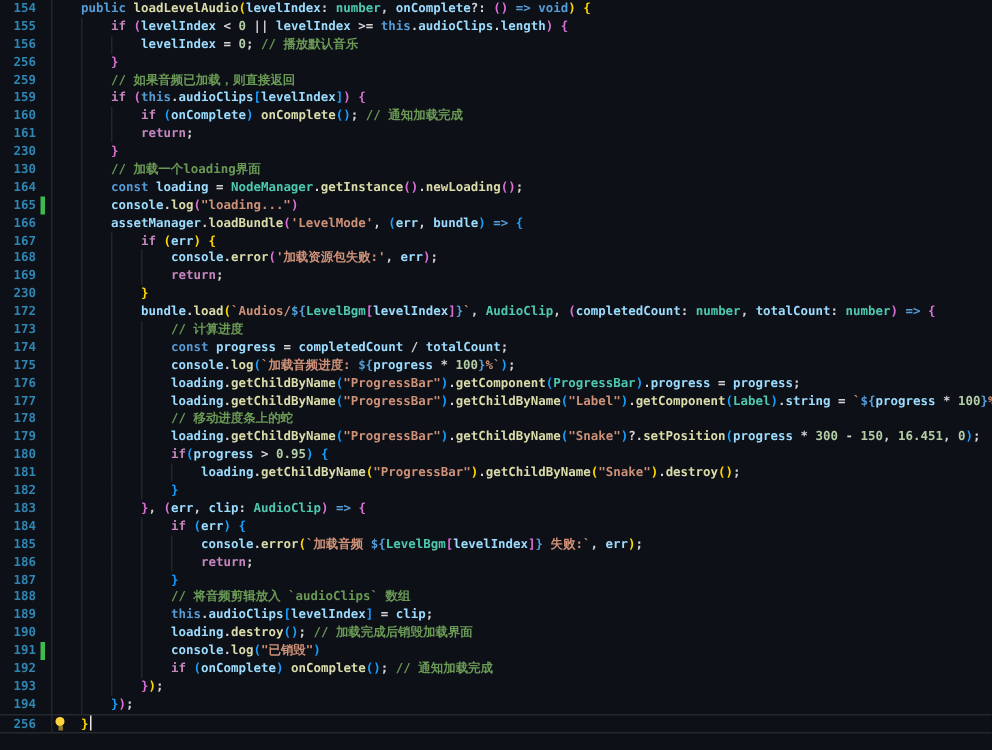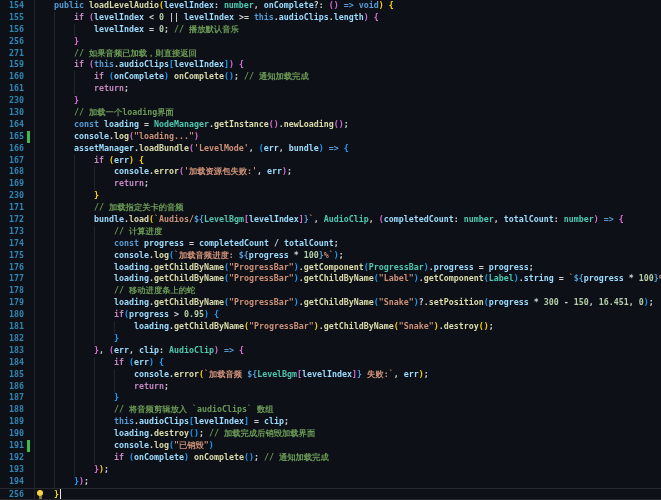--- a/index.html
+++ b/index.html
@@ -24,34 +24,33 @@
   .bulb::after{content:"";position:absolute;left:1.5px;top:6px;width:3px;height:2.5px;background:#8a7a2a;}
 </style>
 </head>
 <body>
 
 <div id="editor" style="background: rgb(13, 16, 23);">
     <div class="row"><span class="num" style="color: rgb(47, 134, 179);">154</span><div class="gitcol"></div><div class="codecol" style="padding-left: 20px;"><span class="guide" style="left: 0px;"></span><span style="color: rgb(86, 156, 214);">public</span><span style="color: rgb(212, 212, 212);"> </span><span style="color: rgb(220, 220, 170);">loadLevelAudio</span><span style="color: rgb(255, 215, 0);">(</span><span style="color: rgb(156, 220, 254);">levelIndex</span><span style="color: rgb(212, 212, 212);">: </span><span style="color: rgb(78, 201, 176);">number</span><span style="color: rgb(212, 212, 212);">, </span><span style="color: rgb(156, 220, 254);">onComplete</span><span style="color: rgb(212, 212, 212);">?: </span><span style="color: rgb(218, 112, 214);">(</span><span style="color: rgb(218, 112, 214);">)</span><span style="color: rgb(212, 212, 212);"> </span><span style="color: rgb(86, 156, 214);">=&gt;</span><span style="color: rgb(212, 212, 212);"> </span><span style="color: rgb(86, 156, 214);">void</span><span style="color: rgb(255, 215, 0);">)</span><span style="color: rgb(212, 212, 212);"> </span><span style="color: rgb(255, 215, 0);">{</span></div></div>
     <div class="row"><span class="num" style="color: rgb(47, 134, 179);">155</span><div class="gitcol"></div><div class="codecol" style="padding-left: 40px;"><span class="guide" style="left: 0px;"></span><span class="guide" style="left: 20px;"></span><span style="color: rgb(197, 134, 192);">if</span><span style="color: rgb(212, 212, 212);"> </span><span style="color: rgb(218, 112, 214);">(</span><span style="color: rgb(156, 220, 254);">levelIndex</span><span style="color: rgb(212, 212, 212);"> &lt; </span><span style="color: rgb(181, 206, 168);">0</span><span style="color: rgb(212, 212, 212);"> || </span><span style="color: rgb(156, 220, 254);">levelIndex</span><span style="color: rgb(212, 212, 212);"> &gt;= </span><span style="color: rgb(86, 156, 214);">this</span><span style="color: rgb(212, 212, 212);">.</span><span style="color: rgb(156, 220, 254);">audioClips</span><span style="color: rgb(212, 212, 212);">.</span><span style="color: rgb(156, 220, 254);">length</span><span style="color: rgb(218, 112, 214);">)</span><span style="color: rgb(212, 212, 212);"> </span><span style="color: rgb(218, 112, 214);">{</span></div></div>
     <div class="row"><span class="num" style="color: rgb(47, 134, 179);">156</span><div class="gitcol"></div><div class="codecol" style="padding-left: 60px;"><span class="guide" style="left: 0px;"></span><span class="guide" style="left: 20px;"></span><span class="guide" style="left: 40px;"></span><span style="color: rgb(156, 220, 254);">levelIndex</span><span style="color: rgb(212, 212, 212);"> = </span><span style="color: rgb(181, 206, 168);">0</span><span style="color: rgb(212, 212, 212);">; </span><span style="color: rgb(106, 153, 85);">// 播放默认音乐</span></div></div>
     <div class="row"><span class="num" style="color: rgb(47, 134, 179);">256</span><div class="gitcol"></div><div class="codecol" style="padding-left: 40px;"><span class="guide" style="left: 0px;"></span><span class="guide" style="left: 20px;"></span><span style="color: rgb(218, 112, 214);">}</span></div></div>
-    <div class="row"><span class="num" style="color: rgb(47, 134, 179);">271</span><div class="gitcol"></div><div class="codecol" style="padding-left: 40px;"><span class="guide" style="left: 0px;"></span><span class="guide" style="left: 20px;"></span><span style="color: rgb(106, 153, 85);">// 如果音频已加载，则直接返回</span></div></div>
+    <div class="row"><span class="num" style="color: rgb(47, 134, 179);">259</span><div class="gitcol"></div><div class="codecol" style="padding-left: 40px;"><span class="guide" style="left: 0px;"></span><span class="guide" style="left: 20px;"></span><span style="color: rgb(106, 153, 85);">// 如果音频已加载，则直接返回</span></div></div>
     <div class="row"><span class="num" style="color: rgb(47, 134, 179);">159</span><div class="gitcol"></div><div class="codecol" style="padding-left: 40px;"><span class="guide" style="left: 0px;"></span><span class="guide" style="left: 20px;"></span><span style="color: rgb(197, 134, 192);">if</span><span style="color: rgb(212, 212, 212);"> </span><span style="color: rgb(218, 112, 214);">(</span><span style="color: rgb(86, 156, 214);">this</span><span style="color: rgb(212, 212, 212);">.</span><span style="color: rgb(156, 220, 254);">audioClips</span><span style="color: rgb(23, 159, 255);">[</span><span style="color: rgb(156, 220, 254);">levelIndex</span><span style="color: rgb(23, 159, 255);">]</span><span style="color: rgb(218, 112, 214);">)</span><span style="color: rgb(212, 212, 212);"> </span><span style="color: rgb(218, 112, 214);">{</span></div></div>
     <div class="row"><span class="num" style="color: rgb(47, 134, 179);">160</span><div class="gitcol"></div><div class="codecol" style="padding-left: 60px;"><span class="guide" style="left: 0px;"></span><span class="guide" style="left: 20px;"></span><span class="guide" style="left: 40px;"></span><span style="color: rgb(197, 134, 192);">if</span><span style="color: rgb(212, 212, 212);"> </span><span style="color: rgb(23, 159, 255);">(</span><span style="color: rgb(156, 220, 254);">onComplete</span><span style="color: rgb(23, 159, 255);">)</span><span style="color: rgb(212, 212, 212);"> </span><span style="color: rgb(220, 220, 170);">onComplete</span><span style="color: rgb(23, 159, 255);">(</span><span style="color: rgb(23, 159, 255);">)</span><span style="color: rgb(212, 212, 212);">; </span><span style="color: rgb(106, 153, 85);">// 通知加载完成</span></div></div>
     <div class="row"><span class="num" style="color: rgb(47, 134, 179);">161</span><div class="gitcol"></div><div class="codecol" style="padding-left: 60px;"><span class="guide" style="left: 0px;"></span><span class="guide" style="left: 20px;"></span><span class="guide" style="left: 40px;"></span><span style="color: rgb(197, 134, 192);">return</span><span style="color: rgb(212, 212, 212);">;</span></div></div>
     <div class="row"><span class="num" style="color: rgb(47, 134, 179);">230</span><div class="gitcol"></div><div class="codecol" style="padding-left: 40px;"><span class="guide" style="left: 0px;"></span><span class="guide" style="left: 20px;"></span><span style="color: rgb(218, 112, 214);">}</span></div></div>
     <div class="row"><span class="num" style="color: rgb(47, 134, 179);">130</span><div class="gitcol"></div><div class="codecol" style="padding-left: 40px;"><span class="guide" style="left: 0px;"></span><span class="guide" style="left: 20px;"></span><span style="color: rgb(106, 153, 85);">// 加载一个loading界面</span></div></div>
     <div class="row"><span class="num" style="color: rgb(47, 134, 179);">164</span><div class="gitcol"></div><div class="codecol" style="padding-left: 40px;"><span class="guide" style="left: 0px;"></span><span class="guide" style="left: 20px;"></span><span style="color: rgb(86, 156, 214);">const</span><span style="color: rgb(212, 212, 212);"> </span><span style="color: rgb(156, 220, 254);">loading</span><span style="color: rgb(212, 212, 212);"> = </span><span style="color: rgb(78, 201, 176);">NodeManager</span><span style="color: rgb(212, 212, 212);">.</span><span style="color: rgb(220, 220, 170);">getInstance</span><span style="color: rgb(218, 112, 214);">(</span><span style="color: rgb(218, 112, 214);">)</span><span style="color: rgb(212, 212, 212);">.</span><span style="color: rgb(220, 220, 170);">newLoading</span><span style="color: rgb(218, 112, 214);">(</span><span style="color: rgb(218, 112, 214);">)</span><span style="color: rgb(212, 212, 212);">;</span></div></div>
     <div class="row"><span class="num" style="color: rgb(47, 134, 179);">165</span><div class="gitcol added" style="background: rgb(63, 185, 80);"></div><div class="codecol" style="padding-left: 40px;"><span class="guide" style="left: 0px;"></span><span class="guide" style="left: 20px;"></span><span style="color: rgb(156, 220, 254);">console</span><span style="color: rgb(212, 212, 212);">.</span><span style="color: rgb(220, 220, 170);">log</span><span style="color: rgb(218, 112, 214);">(</span><span style="color: rgb(206, 145, 120);">"loading..."</span><span style="color: rgb(218, 112, 214);">)</span></div></div>
     <div class="row"><span class="num" style="color: rgb(47, 134, 179);">166</span><div class="gitcol"></div><div class="codecol" style="padding-left: 40px;"><span class="guide" style="left: 0px;"></span><span class="guide" style="left: 20px;"></span><span style="color: rgb(156, 220, 254);">assetManager</span><span style="color: rgb(212, 212, 212);">.</span><span style="color: rgb(220, 220, 170);">loadBundle</span><span style="color: rgb(218, 112, 214);">(</span><span style="color: rgb(206, 145, 120);">'LevelMode'</span><span style="color: rgb(212, 212, 212);">, </span><span style="color: rgb(23, 159, 255);">(</span><span style="color: rgb(156, 220, 254);">err</span><span style="color: rgb(212, 212, 212);">, </span><span style="color: rgb(156, 220, 254);">bundle</span><span style="color: rgb(23, 159, 255);">)</span><span style="color: rgb(212, 212, 212);"> </span><span style="color: rgb(86, 156, 214);">=&gt;</span><span style="color: rgb(212, 212, 212);"> </span><span style="color: rgb(23, 159, 255);">{</span></div></div>
     <div class="row"><span class="num" style="color: rgb(47, 134, 179);">167</span><div class="gitcol"></div><div class="codecol" style="padding-left: 60px;"><span class="guide" style="left: 0px;"></span><span class="guide" style="left: 20px;"></span><span class="guide" style="left: 40px;"></span><span style="color: rgb(197, 134, 192);">if</span><span style="color: rgb(212, 212, 212);"> </span><span style="color: rgb(255, 215, 0);">(</span><span style="color: rgb(156, 220, 254);">err</span><span style="color: rgb(255, 215, 0);">)</span><span style="color: rgb(212, 212, 212);"> </span><span style="color: rgb(255, 215, 0);">{</span></div></div>
     <div class="row"><span class="num" style="color: rgb(47, 134, 179);">168</span><div class="gitcol"></div><div class="codecol" style="padding-left: 80px;"><span class="guide" style="left: 0px;"></span><span class="guide" style="left: 20px;"></span><span class="guide" style="left: 40px;"></span><span class="guide" style="left: 60px;"></span><span style="color: rgb(156, 220, 254);">console</span><span style="color: rgb(212, 212, 212);">.</span><span style="color: rgb(220, 220, 170);">error</span><span style="color: rgb(218, 112, 214);">(</span><span style="color: rgb(206, 145, 120);">'加载资源包失败:'</span><span style="color: rgb(212, 212, 212);">, </span><span style="color: rgb(156, 220, 254);">err</span><span style="color: rgb(218, 112, 214);">)</span><span style="color: rgb(212, 212, 212);">;</span></div></div>
     <div class="row"><span class="num" style="color: rgb(47, 134, 179);">169</span><div class="gitcol"></div><div class="codecol" style="padding-left: 80px;"><span class="guide" style="left: 0px;"></span><span class="guide" style="left: 20px;"></span><span class="guide" style="left: 40px;"></span><span class="guide" style="left: 60px;"></span><span style="color: rgb(197, 134, 192);">return</span><span style="color: rgb(212, 212, 212);">;</span></div></div>
     <div class="row"><span class="num" style="color: rgb(47, 134, 179);">230</span><div class="gitcol"></div><div class="codecol" style="padding-left: 60px;"><span class="guide" style="left: 0px;"></span><span class="guide" style="left: 20px;"></span><span class="guide" style="left: 40px;"></span><span style="color: rgb(255, 215, 0);">}</span></div></div>
-    <div class="row"><span class="num" style="color: rgb(47, 134, 179);">171</span><div class="gitcol"></div><div class="codecol" style="padding-left: 60px;"><span class="guide" style="left: 0px;"></span><span class="guide" style="left: 20px;"></span><span class="guide" style="left: 40px;"></span><span style="color: rgb(106, 153, 85);">// 加载指定关卡的音频</span></div></div>
     <div class="row"><span class="num" style="color: rgb(47, 134, 179);">172</span><div class="gitcol"></div><div class="codecol" style="padding-left: 60px;"><span class="guide" style="left: 0px;"></span><span class="guide" style="left: 20px;"></span><span class="guide" style="left: 40px;"></span><span style="color: rgb(156, 220, 254);">bundle</span><span style="color: rgb(212, 212, 212);">.</span><span style="color: rgb(220, 220, 170);">load</span><span style="color: rgb(255, 215, 0);">(</span><span style="color: rgb(206, 145, 120);">`Audios/</span><span style="color: rgb(86, 156, 214);">${</span><span style="color: rgb(78, 201, 176);">LevelBgm</span><span style="color: rgb(218, 112, 214);">[</span><span style="color: rgb(156, 220, 254);">levelIndex</span><span style="color: rgb(218, 112, 214);">]</span><span style="color: rgb(86, 156, 214);">}</span><span style="color: rgb(206, 145, 120);">`</span><span style="color: rgb(212, 212, 212);">, </span><span style="color: rgb(78, 201, 176);">AudioClip</span><span style="color: rgb(212, 212, 212);">, </span><span style="color: rgb(218, 112, 214);">(</span><span style="color: rgb(156, 220, 254);">completedCount</span><span style="color: rgb(212, 212, 212);">: </span><span style="color: rgb(78, 201, 176);">number</span><span style="color: rgb(212, 212, 212);">, </span><span style="color: rgb(156, 220, 254);">totalCount</span><span style="color: rgb(212, 212, 212);">: </span><span style="color: rgb(78, 201, 176);">number</span><span style="color: rgb(218, 112, 214);">)</span><span style="color: rgb(212, 212, 212);"> </span><span style="color: rgb(86, 156, 214);">=&gt;</span><span style="color: rgb(212, 212, 212);"> </span><span style="color: rgb(218, 112, 214);">{</span></div></div>
     <div class="row"><span class="num" style="color: rgb(47, 134, 179);">173</span><div class="gitcol"></div><div class="codecol" style="padding-left: 80px;"><span class="guide" style="left: 0px;"></span><span class="guide" style="left: 20px;"></span><span class="guide" style="left: 40px;"></span><span class="guide" style="left: 60px;"></span><span style="color: rgb(106, 153, 85);">// 计算进度</span></div></div>
     <div class="row"><span class="num" style="color: rgb(47, 134, 179);">174</span><div class="gitcol"></div><div class="codecol" style="padding-left: 80px;"><span class="guide" style="left: 0px;"></span><span class="guide" style="left: 20px;"></span><span class="guide" style="left: 40px;"></span><span class="guide" style="left: 60px;"></span><span style="color: rgb(86, 156, 214);">const</span><span style="color: rgb(212, 212, 212);"> </span><span style="color: rgb(156, 220, 254);">progress</span><span style="color: rgb(212, 212, 212);"> = </span><span style="color: rgb(156, 220, 254);">completedCount</span><span style="color: rgb(212, 212, 212);"> / </span><span style="color: rgb(156, 220, 254);">totalCount</span><span style="color: rgb(212, 212, 212);">;</span></div></div>
     <div class="row"><span class="num" style="color: rgb(47, 134, 179);">175</span><div class="gitcol"></div><div class="codecol" style="padding-left: 80px;"><span class="guide" style="left: 0px;"></span><span class="guide" style="left: 20px;"></span><span class="guide" style="left: 40px;"></span><span class="guide" style="left: 60px;"></span><span style="color: rgb(156, 220, 254);">console</span><span style="color: rgb(212, 212, 212);">.</span><span style="color: rgb(220, 220, 170);">log</span><span style="color: rgb(23, 159, 255);">(</span><span style="color: rgb(206, 145, 120);">`加载音频进度: </span><span style="color: rgb(86, 156, 214);">${</span><span style="color: rgb(156, 220, 254);">progress</span><span style="color: rgb(212, 212, 212);"> * </span><span style="color: rgb(181, 206, 168);">100</span><span style="color: rgb(86, 156, 214);">}</span><span style="color: rgb(206, 145, 120);">%`</span><span style="color: rgb(23, 159, 255);">)</span><span style="color: rgb(212, 212, 212);">;</span></div></div>
     <div class="row"><span class="num" style="color: rgb(47, 134, 179);">176</span><div class="gitcol"></div><div class="codecol" style="padding-left: 80px;"><span class="guide" style="left: 0px;"></span><span class="guide" style="left: 20px;"></span><span class="guide" style="left: 40px;"></span><span class="guide" style="left: 60px;"></span><span style="color: rgb(156, 220, 254);">loading</span><span style="color: rgb(212, 212, 212);">.</span><span style="color: rgb(220, 220, 170);">getChildByName</span><span style="color: rgb(23, 159, 255);">(</span><span style="color: rgb(206, 145, 120);">"ProgressBar"</span><span style="color: rgb(23, 159, 255);">)</span><span style="color: rgb(212, 212, 212);">.</span><span style="color: rgb(220, 220, 170);">getComponent</span><span style="color: rgb(23, 159, 255);">(</span><span style="color: rgb(78, 201, 176);">ProgressBar</span><span style="color: rgb(23, 159, 255);">)</span><span style="color: rgb(212, 212, 212);">.</span><span style="color: rgb(156, 220, 254);">progress</span><span style="color: rgb(212, 212, 212);"> = </span><span style="color: rgb(156, 220, 254);">progress</span><span style="color: rgb(212, 212, 212);">;</span></div></div>
     <div class="row"><span class="num" style="color: rgb(47, 134, 179);">177</span><div class="gitcol"></div><div class="codecol" style="padding-left: 80px;"><span class="guide" style="left: 0px;"></span><span class="guide" style="left: 20px;"></span><span class="guide" style="left: 40px;"></span><span class="guide" style="left: 60px;"></span><span style="color: rgb(156, 220, 254);">loading</span><span style="color: rgb(212, 212, 212);">.</span><span style="color: rgb(220, 220, 170);">getChildByName</span><span style="color: rgb(23, 159, 255);">(</span><span style="color: rgb(206, 145, 120);">"ProgressBar"</span><span style="color: rgb(23, 159, 255);">)</span><span style="color: rgb(212, 212, 212);">.</span><span style="color: rgb(220, 220, 170);">getChildByName</span><span style="color: rgb(23, 159, 255);">(</span><span style="color: rgb(206, 145, 120);">"Label"</span><span style="color: rgb(23, 159, 255);">)</span><span style="color: rgb(212, 212, 212);">.</span><span style="color: rgb(220, 220, 170);">getComponent</span><span style="color: rgb(23, 159, 255);">(</span><span style="color: rgb(78, 201, 176);">Label</span><span style="color: rgb(23, 159, 255);">)</span><span style="color: rgb(212, 212, 212);">.</span><span style="color: rgb(156, 220, 254);">string</span><span style="color: rgb(212, 212, 212);"> = </span><span style="color: rgb(206, 145, 120);">`</span><span style="color: rgb(86, 156, 214);">${</span><span style="color: rgb(156, 220, 254);">progress</span><span style="color: rgb(212, 212, 212);"> * </span><span style="color: rgb(181, 206, 168);">100</span><span style="color: rgb(86, 156, 214);">}</span><span style="color: rgb(206, 145, 120);">%`</span></div></div>
     <div class="row"><span class="num" style="color: rgb(47, 134, 179);">178</span><div class="gitcol"></div><div class="codecol" style="padding-left: 80px;"><span class="guide" style="left: 0px;"></span><span class="guide" style="left: 20px;"></span><span class="guide" style="left: 40px;"></span><span class="guide" style="left: 60px;"></span><span style="color: rgb(106, 153, 85);">// 移动进度条上的蛇</span></div></div>
     <div class="row"><span class="num" style="color: rgb(47, 134, 179);">179</span><div class="gitcol"></div><div class="codecol" style="padding-left: 80px;"><span class="guide" style="left: 0px;"></span><span class="guide" style="left: 20px;"></span><span class="guide" style="left: 40px;"></span><span class="guide" style="left: 60px;"></span><span style="color: rgb(156, 220, 254);">loading</span><span style="color: rgb(212, 212, 212);">.</span><span style="color: rgb(220, 220, 170);">getChildByName</span><span style="color: rgb(23, 159, 255);">(</span><span style="color: rgb(206, 145, 120);">"ProgressBar"</span><span style="color: rgb(23, 159, 255);">)</span><span style="color: rgb(212, 212, 212);">.</span><span style="color: rgb(220, 220, 170);">getChildByName</span><span style="color: rgb(23, 159, 255);">(</span><span style="color: rgb(206, 145, 120);">"Snake"</span><span style="color: rgb(23, 159, 255);">)</span><span style="color: rgb(212, 212, 212);">?.</span><span style="color: rgb(220, 220, 170);">setPosition</span><span style="color: rgb(23, 159, 255);">(</span><span style="color: rgb(156, 220, 254);">progress</span><span style="color: rgb(212, 212, 212);"> * </span><span style="color: rgb(181, 206, 168);">300</span><span style="color: rgb(212, 212, 212);"> - </span><span style="color: rgb(181, 206, 168);">150</span><span style="color: rgb(212, 212, 212);">, </span><span style="color: rgb(181, 206, 168);">16.451</span><span style="color: rgb(212, 212, 212);">, </span><span style="color: rgb(181, 206, 168);">0</span><span style="color: rgb(23, 159, 255);">)</span><span style="color: rgb(212, 212, 212);">;</span></div></div>
     <div class="row"><span class="num" style="color: rgb(47, 134, 179);">180</span><div class="gitcol"></div><div class="codecol" style="padding-left: 80px;"><span class="guide" style="left: 0px;"></span><span class="guide" style="left: 20px;"></span><span class="guide" style="left: 40px;"></span><span class="guide" style="left: 60px;"></span><span style="color: rgb(197, 134, 192);">if</span><span style="color: rgb(23, 159, 255);">(</span><span style="color: rgb(156, 220, 254);">progress</span><span style="color: rgb(212, 212, 212);"> &gt; </span><span style="color: rgb(181, 206, 168);">0.95</span><span style="color: rgb(23, 159, 255);">)</span><span style="color: rgb(212, 212, 212);"> </span><span style="color: rgb(23, 159, 255);">{</span></div></div>
     <div class="row"><span class="num" style="color: rgb(47, 134, 179);">181</span><div class="gitcol"></div><div class="codecol" style="padding-left: 100px;"><span class="guide" style="left: 0px;"></span><span class="guide" style="left: 20px;"></span><span class="guide" style="left: 40px;"></span><span class="guide" style="left: 60px;"></span><span class="guide" style="left: 80px;"></span><span style="color: rgb(156, 220, 254);">loading</span><span style="color: rgb(212, 212, 212);">.</span><span style="color: rgb(220, 220, 170);">getChildByName</span><span style="color: rgb(255, 215, 0);">(</span><span style="color: rgb(206, 145, 120);">"ProgressBar"</span><span style="color: rgb(255, 215, 0);">)</span><span style="color: rgb(212, 212, 212);">.</span><span style="color: rgb(220, 220, 170);">getChildByName</span><span style="color: rgb(255, 215, 0);">(</span><span style="color: rgb(206, 145, 120);">"Snake"</span><span style="color: rgb(255, 215, 0);">)</span><span style="color: rgb(212, 212, 212);">.</span><span style="color: rgb(220, 220, 170);">destroy</span><span style="color: rgb(255, 215, 0);">(</span><span style="color: rgb(255, 215, 0);">)</span><span style="color: rgb(212, 212, 212);">;</span></div></div>

